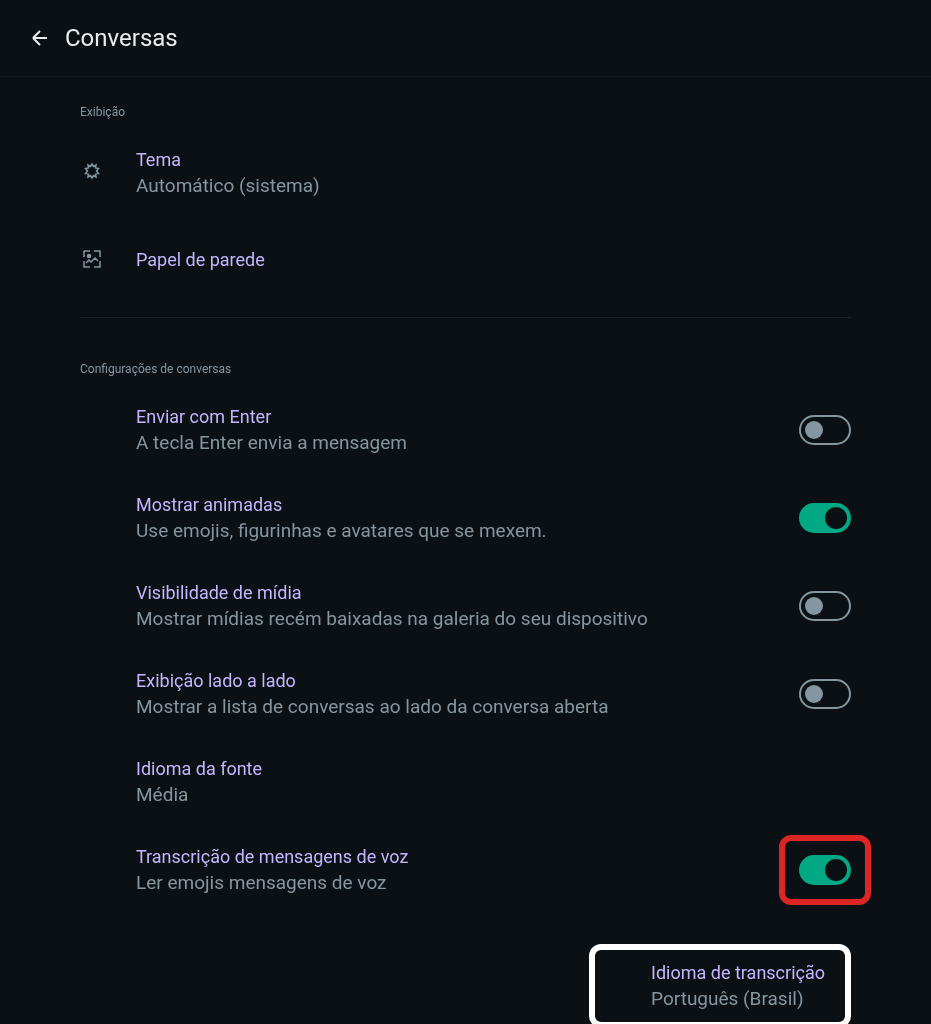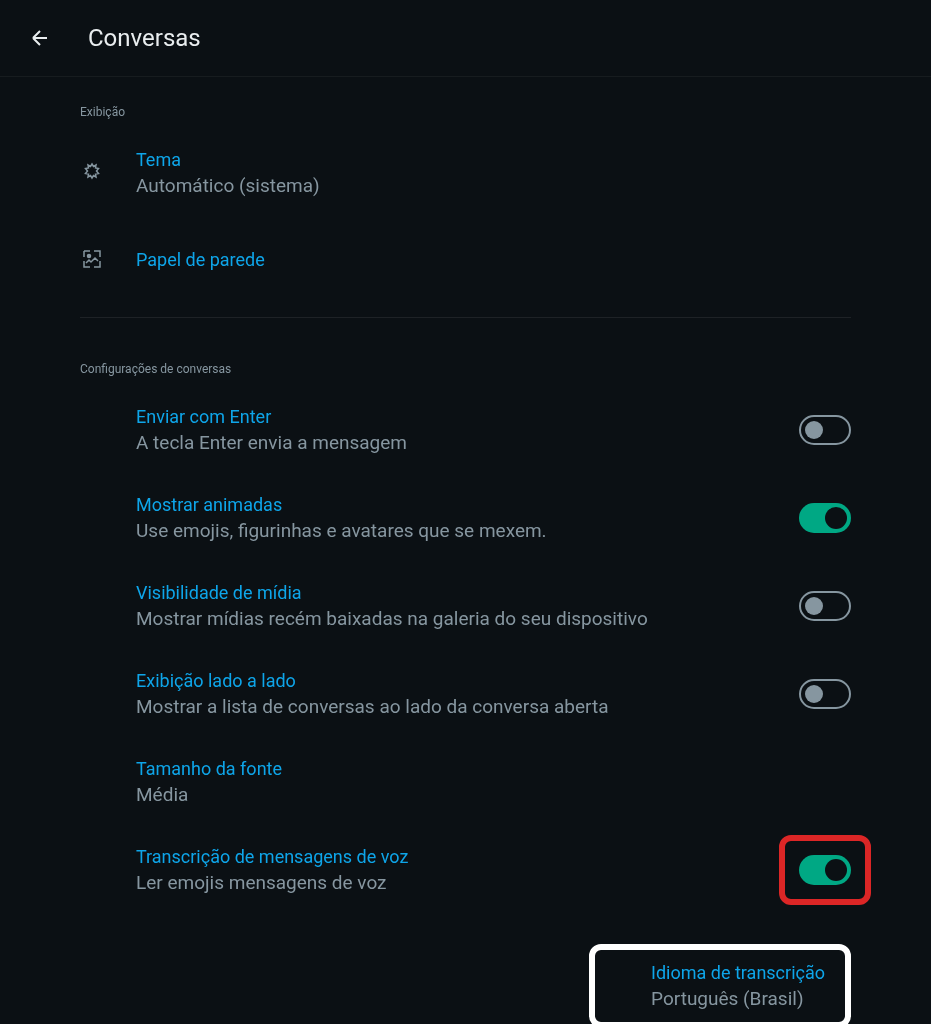--- a/index.html
+++ b/index.html
@@ -12,21 +12,21 @@
       color: #e9edef;
       font-family: -apple-system, BlinkMacSystemFont, "Segoe UI", Roboto, Helvetica, Arial, sans-serif;
       width: 931px;
       height: 1024px;
       overflow: hidden;
     }
     .header {
       display: flex;
       align-items: center;
       padding: 24px 28px;
-      gap: 36px;
+      gap: 13px;
       border-bottom: 1px solid rgba(255,255,255,0.05);
     }
     .back-arrow {
       width: 24px;
       height: 24px;
       cursor: pointer;
       color: #e9edef;
     }
     .header-title {
       font-size: 24px;
@@ -62,21 +62,21 @@
       flex-shrink: 0;
     }
     .setting-text {
       flex: 1;
       display: flex;
       flex-direction: column;
       gap: 4px;
     }
     .setting-title {
       font-size: 18px;
-      color: #0ea5e9;
+      color: #c4b5fd;
       font-weight: 400;
     }
     .setting-subtitle {
       font-size: 19px;
       color: #8696a0;
     }
     .toggle {
       width: 52px;
       height: 30px;
       border-radius: 15px;
@@ -206,21 +206,21 @@
       <div class="setting-title">Exibição lado a lado</div>
       <div class="setting-subtitle">Mostrar a lista de conversas ao lado da conversa aberta</div>
     </div>
     <div class="toggle off">
       <div class="toggle-knob"></div>
     </div>
   </div>
 
   <div class="setting-row no-icon">
     <div class="setting-text">
-      <div class="setting-title">Tamanho da fonte</div>
+      <div class="setting-title">Idioma da fonte</div>
       <div class="setting-subtitle">Média</div>
     </div>
   </div>
 
   <div class="setting-row no-icon">
     <div class="setting-text">
       <div class="setting-title">Transcrição de mensagens de voz</div>
       <div class="setting-subtitle">Ler emojis mensagens de voz</div>
     </div>
     <div class="highlight-toggle-box">

